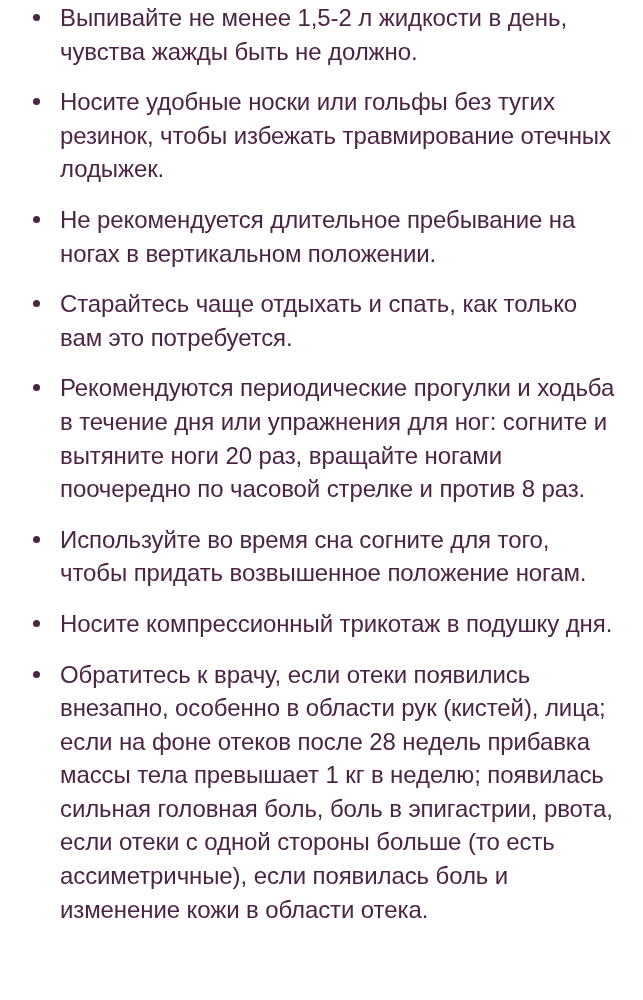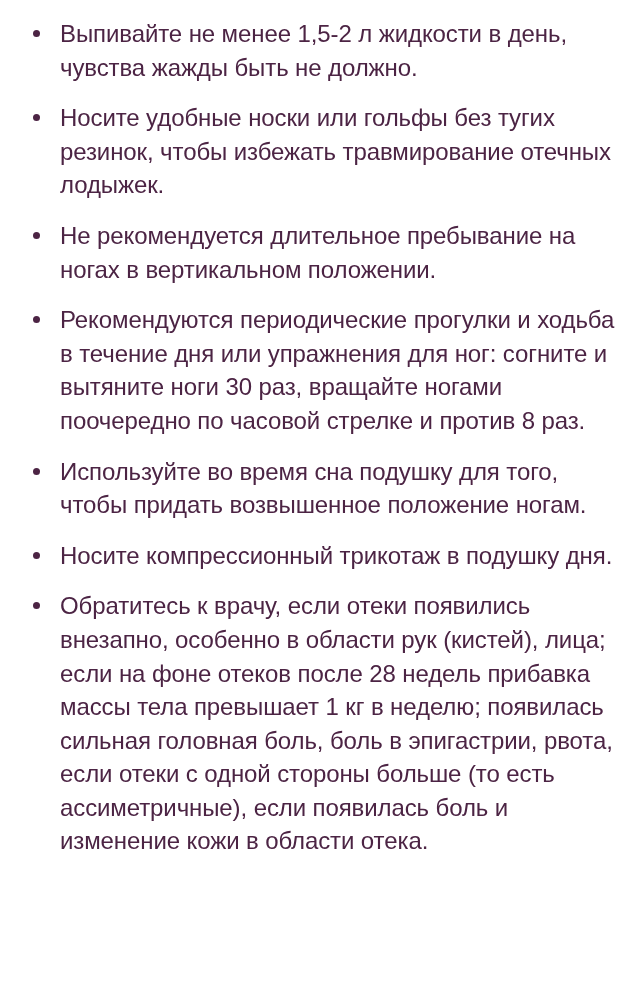--- a/index.html
+++ b/index.html
@@ -11,21 +11,21 @@
     height: 1000px;
     overflow: hidden;
     background: #ffffff;
     font-family: "Liberation Sans", "DejaVu Sans", sans-serif;
     font-size: 24px;
     line-height: 1.4;
     color: #4c2444;
     letter-spacing: -0.1px;
   }
   .list {
-    padding: 17px 26px 0 0;
+    padding: 1px 26px 0 0;
   }
   .list-item {
     display: flex;
     align-items: flex-start;
     margin-bottom: 17px;
   }
   .bullet {
     flex: none;
     width: 7px;
     height: 7px;
@@ -51,29 +51,33 @@
   <div class="list-item">
     <span class="bullet"></span>
     <span class="item-text">Носите удобные носки или гольфы без тугих резинок, чтобы избежать травмирование отечных лодыжек.</span>
   </div>
 
   <div class="list-item">
     <span class="bullet"></span>
     <span class="item-text">Не рекомендуется длительное пребывание на ногах в вертикальном положении.</span>
   </div>
 
-
   <div class="list-item">
     <span class="bullet"></span>
-    <span class="item-text">Рекомендуются периодические прогулки и ходьба в течение дня или упражнения для ног: согните и вытяните ноги 30 раз, вращайте ногами поочередно по часовой стрелке и против 8 раз.</span>
+    <span class="item-text">Старайтесь чаще отдыхать и спать, как только вам это потребуется.</span>
   </div>
 
   <div class="list-item">
     <span class="bullet"></span>
-    <span class="item-text">Используйте во время сна подушку для того, чтобы придать возвышенное положение ногам.</span>
+    <span class="item-text">Рекомендуются периодические прогулки и ходьба в течение дня или упражнения для ног: согните и вытяните ноги 20 раз, вращайте ногами поочередно по часовой стрелке и против 8 раз.</span>
+  </div>
+
+  <div class="list-item">
+    <span class="bullet"></span>
+    <span class="item-text">Используйте во время сна согните для того, чтобы придать возвышенное положение ногам.</span>
   </div>
 
   <div class="list-item">
     <span class="bullet"></span>
     <span class="item-text">Носите компрессионный трикотаж в подушку дня.</span>
   </div>
 
   <div class="list-item">
     <span class="bullet"></span>
     <span class="item-text">Обратитесь к врачу, если отеки появились внезапно, особенно в области рук (кистей), лица; если на фоне отеков после 28 недель прибавка массы тела превышает 1 кг в неделю; появилась сильная головная боль, боль в эпигастрии, рвота, если отеки с одной стороны больше (то есть ассиметричные), если появилась боль и изменение кожи в области отека.</span>

